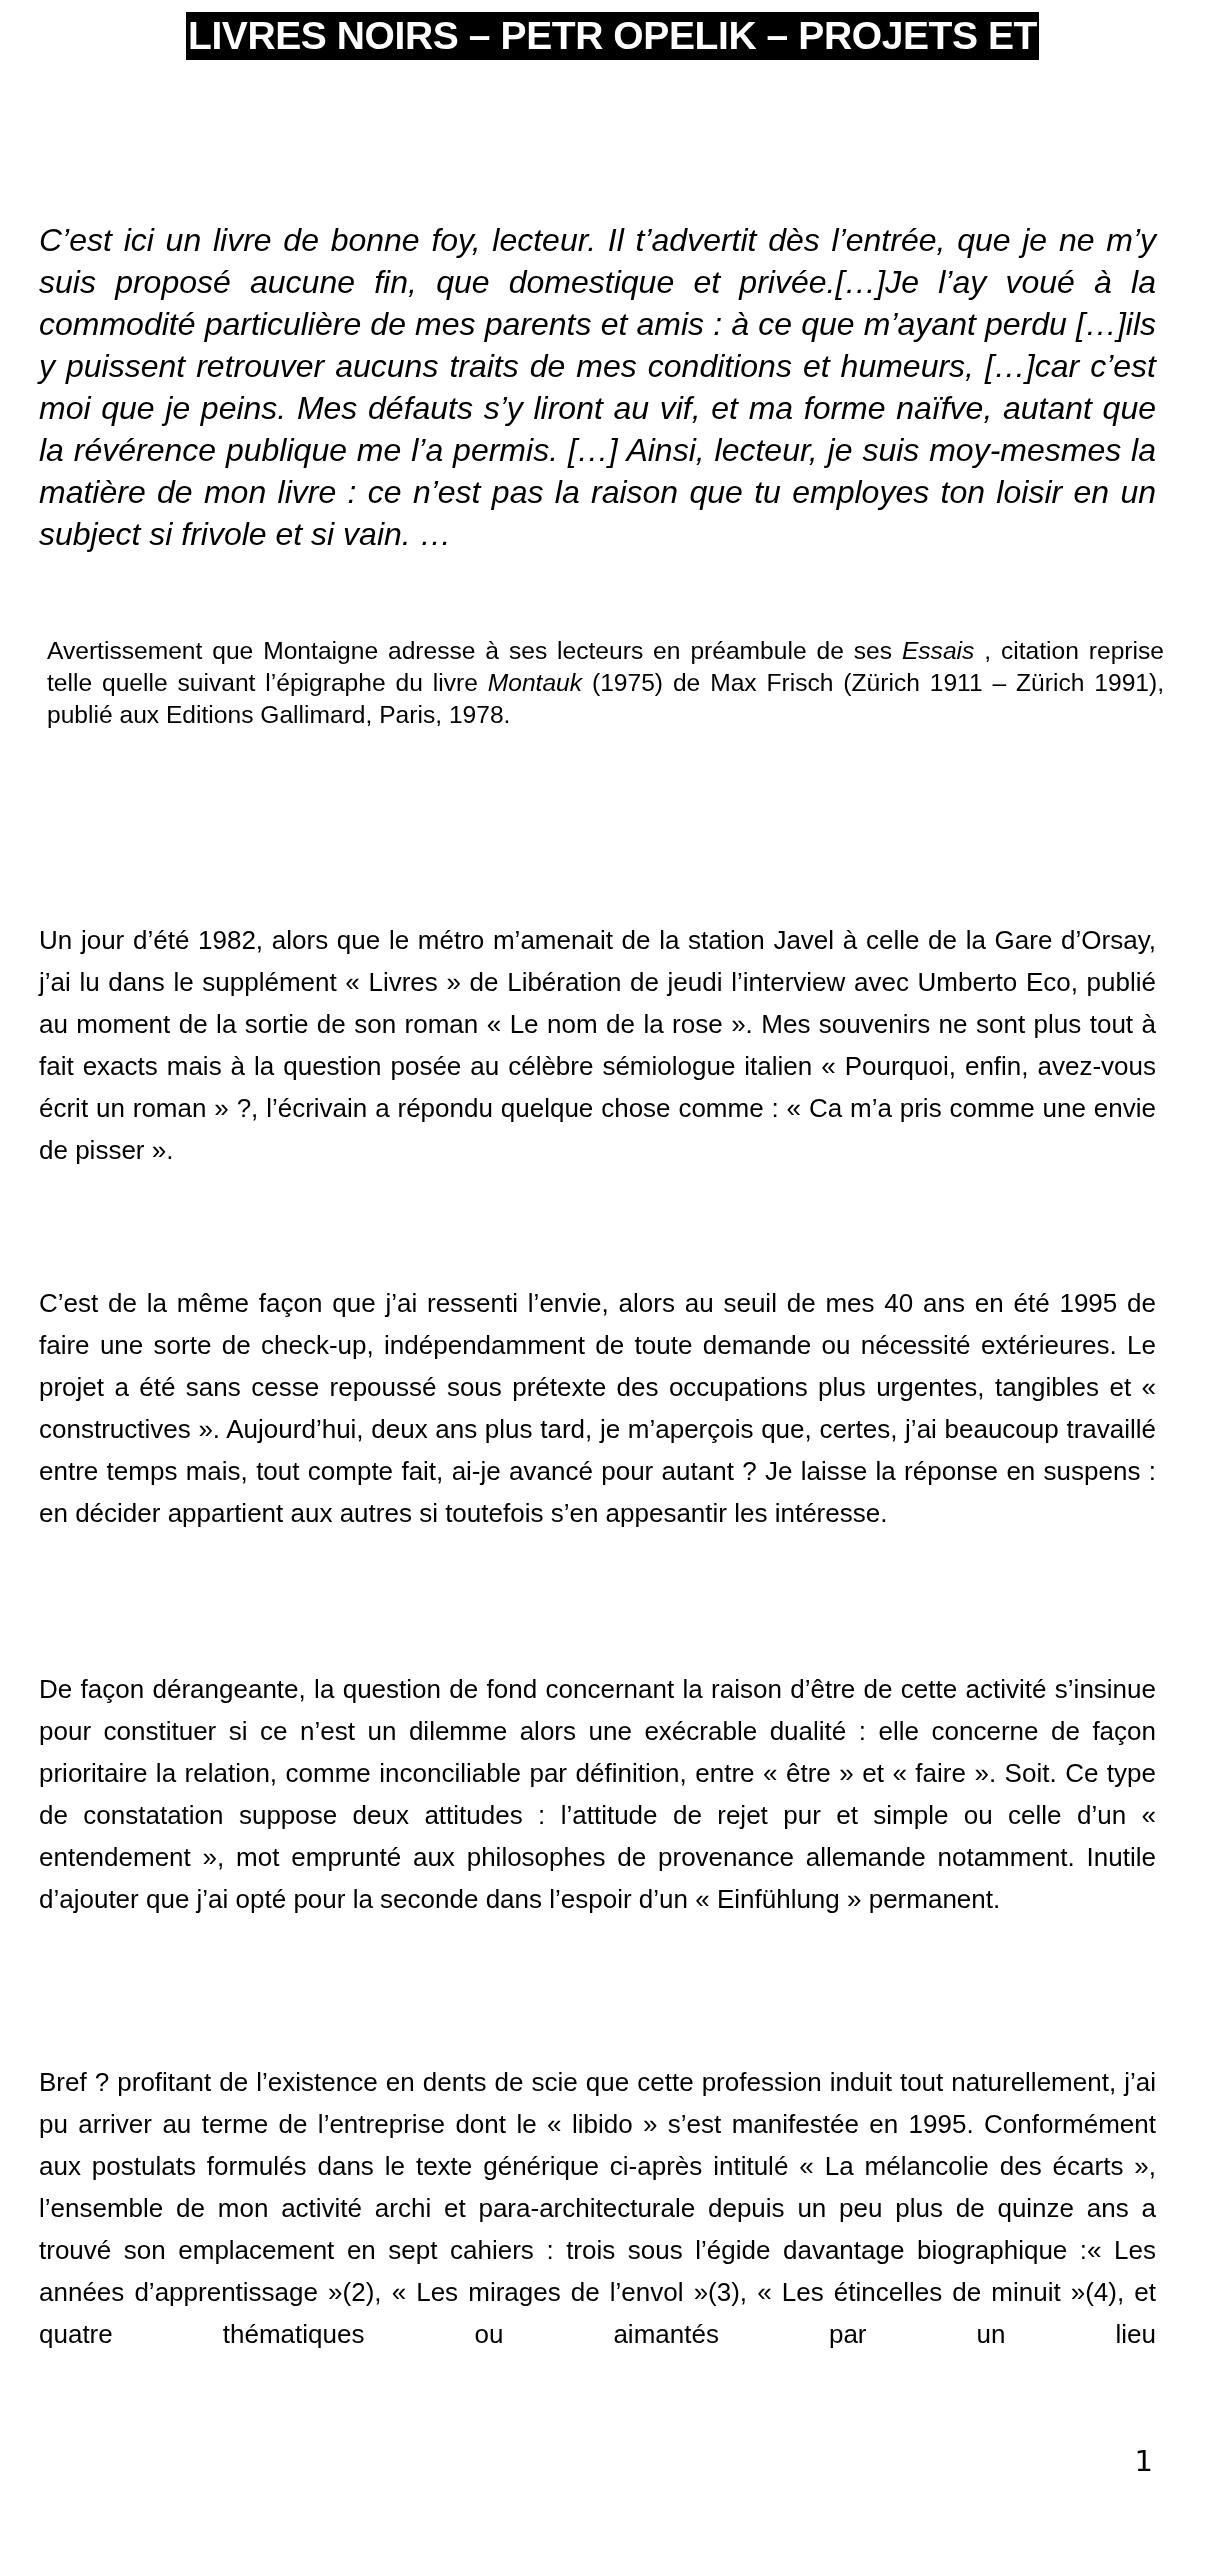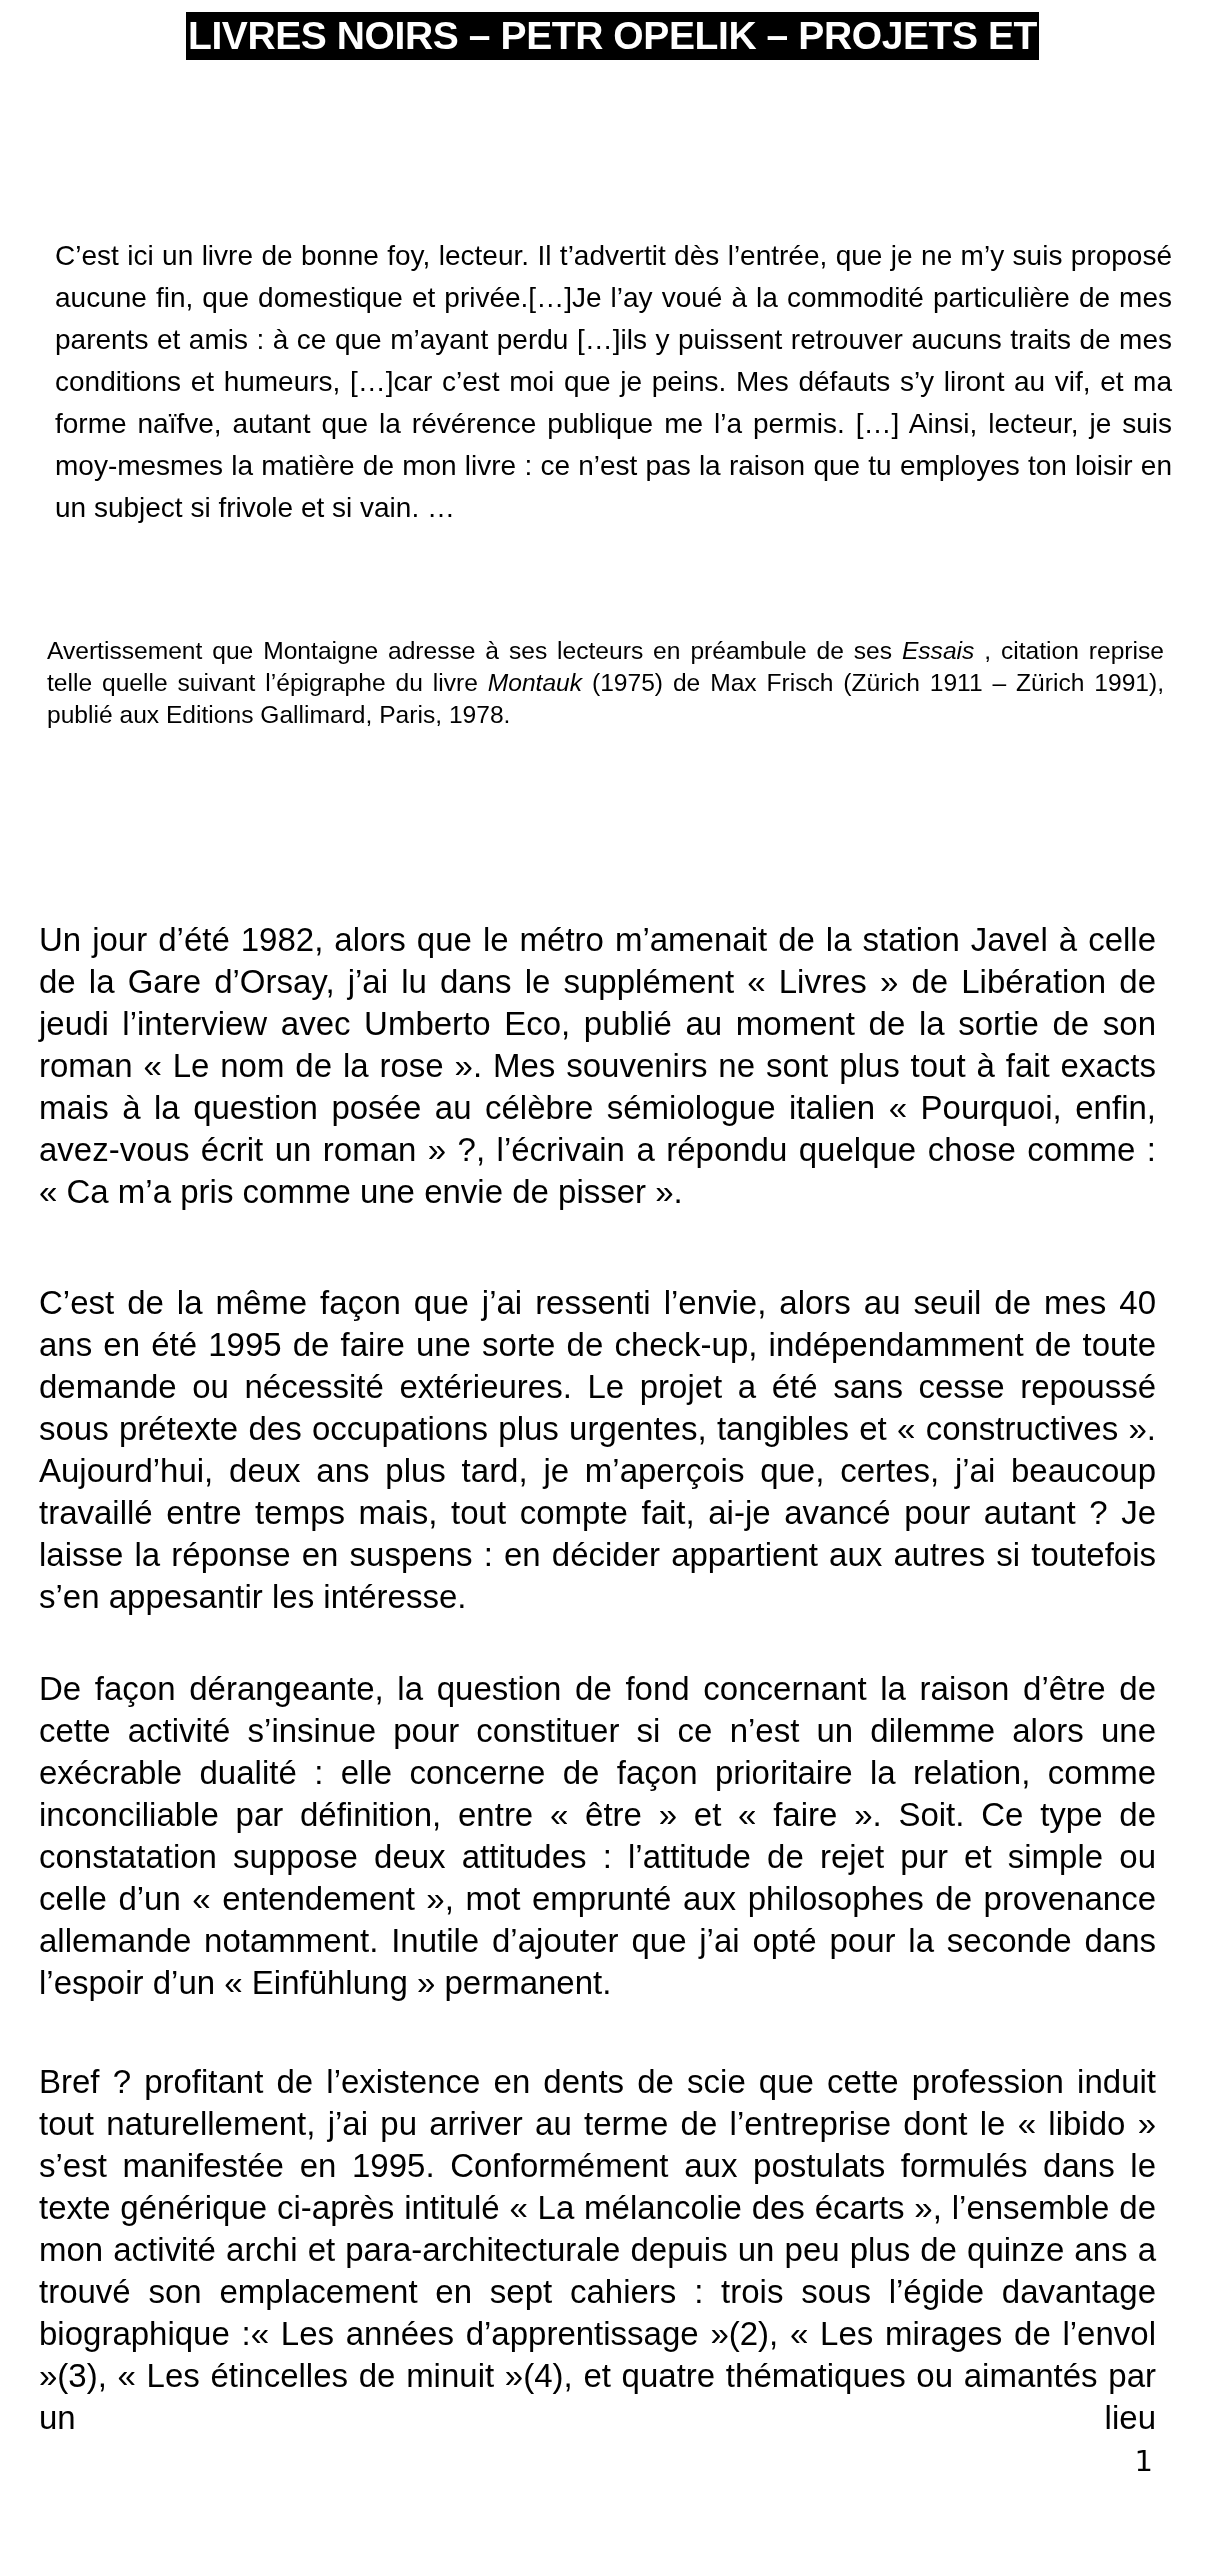--- a/index.html
+++ b/index.html
@@ -39,24 +39,25 @@
       color: #ffffff;
       padding: 0 1.7px;
       letter-spacing: -0.4px;
     }
     
     .epigraph {
       position: absolute;
       left: 39px;
       top: 219px;
       width: 1117px;
-      font-size: 28px;
+      font-style: italic;
+      font-size: 32px;
       line-height: 42px;
       text-align: justify;
-      margin: 16px;
+      margin: 0;
     }
     .citation {
       position: absolute;
       left: 39px;
       top: 627px;
       width: 1117px;
       font-size: 24.6px;
       line-height: 32px;
       text-align: justify;
       margin: 8px;
@@ -72,21 +73,21 @@
       font-weight: bold;
       font-size: 37px;
       line-height: 48px;
       margin: 0;
     }
     
     .body-para {
       position: absolute;
       left: 39px;
       width: 1117px;
-      font-size: 33px;
+      font-size: 26px;
       line-height: 42px;
       text-align: justify;
       margin: 0;
     }
     .p1 { top: 919px; }
     .p2 { top: 1282px; }
     .p3 { top: 1668px; }
     .p4 { top: 2048px; text-align-last: justify; margin-top: 13px; }
     
     .page-number {

